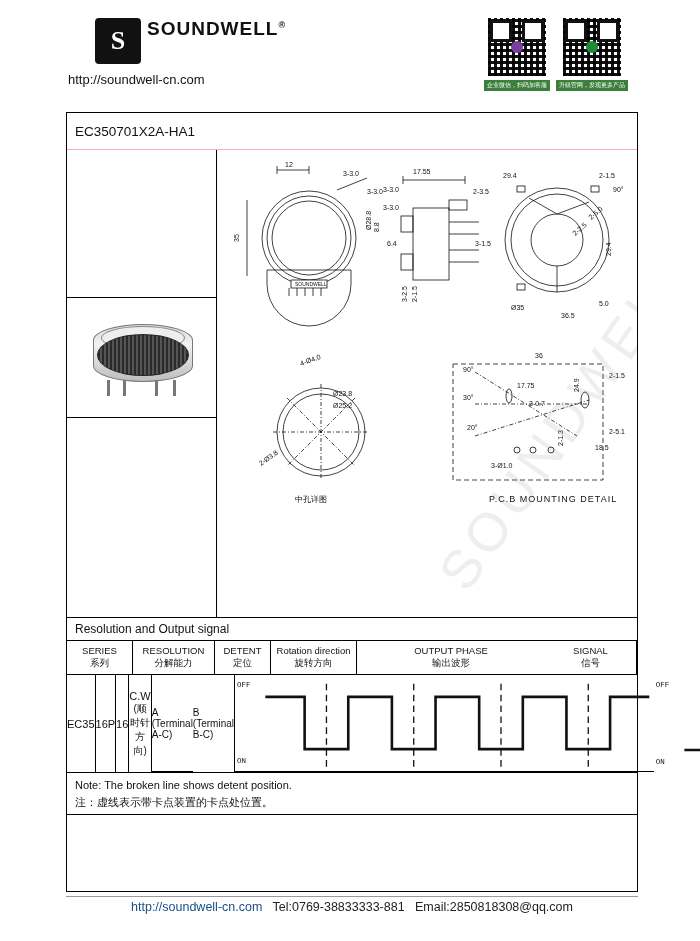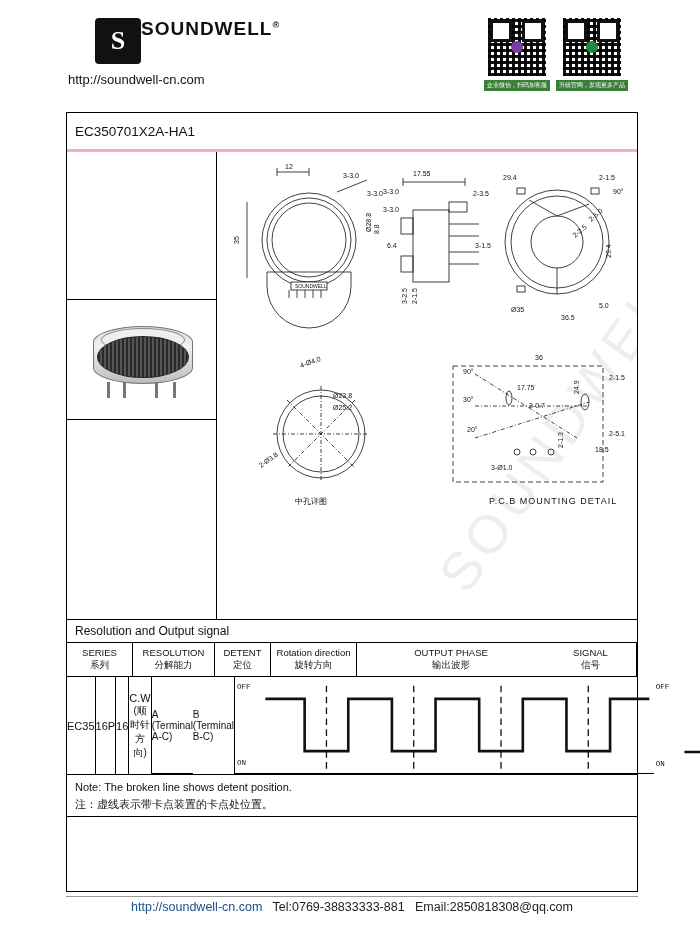--- a/index.html
+++ b/index.html
@@ -14,21 +14,21 @@
   .page{position:relative;width:700px;height:941px;box-sizing:border-box;}
 
   
   .header{position:relative;height:110px;}
   .logo-wrap{position:absolute;left:95px;top:18px;display:flex;align-items:flex-start;}
   .logo-mark{
     width:46px;height:46px;background:#111;border-radius:4px;
     display:flex;align-items:center;justify-content:center;
     color:#fff;font-weight:bold;font-size:26px;font-family:"Liberation Serif",serif;
   }
-  .logo-text{margin-left:0;display:flex;flex-direction:column;justify-content:flex-start;}
+  .logo-text{margin-left:6px;display:flex;flex-direction:column;justify-content:flex-start;}
   .logo-name{font-size:19px;font-weight:bold;letter-spacing:1px;font-family:"Liberation Sans",sans-serif;}
   .logo-reg{font-size:9px;vertical-align:super;}
   .site-url{position:absolute;left:68px;top:72px;font-size:13px;color:#111;}
   .qr-block{position:absolute;top:16px;display:flex;flex-direction:column;align-items:center;}
   .qr-img{width:58px;height:58px;background:
       repeating-linear-gradient(90deg,#111 0 3px,#fff 3px 6px),
       repeating-linear-gradient(0deg,#111 0 3px,transparent 3px 6px);
     background-blend-mode:multiply;border:2px solid #fff;position:relative;}
   .qr-img::before,.qr-img::after{
     content:"";position:absolute;width:16px;height:16px;border:3px solid #111;background:#fff;
@@ -39,21 +39,21 @@
   .qr-cap{font-size:6px;color:#fff;background:#3b7f3b;margin-top:2px;padding:1px 3px;white-space:nowrap;}
 
   
   .frame{position:absolute;left:66px;top:112px;width:572px;height:780px;border:1px solid #000;box-sizing:border-box;}
   .row{display:flex;border-bottom:1px solid #000;box-sizing:border-box;}
   .title-row{height:32px;align-items:center;}
   .title-model{width:150px;text-align:center;font-size:13px;}
   .title-dim{flex:1;text-align:center;font-size:13px;}
   .title-unit{width:130px;text-align:right;padding-right:10px;font-size:13px;}
 
-  .pn-row{height:36px;display:flex;align-items:center;border-bottom:3px solid #f9a8d4;}
+  .pn-row{height:36px;display:flex;align-items:center;border-bottom:1px solid #f9a8d4;}
   .pn{padding-left:8px;font-size:13.5px;}
 
   .body-row{display:flex;height:468px;border-bottom:1px solid #000;box-sizing:border-box;}
   .left-col{width:150px;border-right:1px solid #000;box-sizing:border-box;display:flex;flex-direction:column;}
   .left-top{height:148px;border-bottom:1px solid #000;box-sizing:border-box;}
   .left-photo{height:120px;border-bottom:1px solid #000;box-sizing:border-box;position:relative;}
   .left-rest{flex:1;}
   .drawing-col{flex:1;position:relative;overflow:hidden;}
 
   

